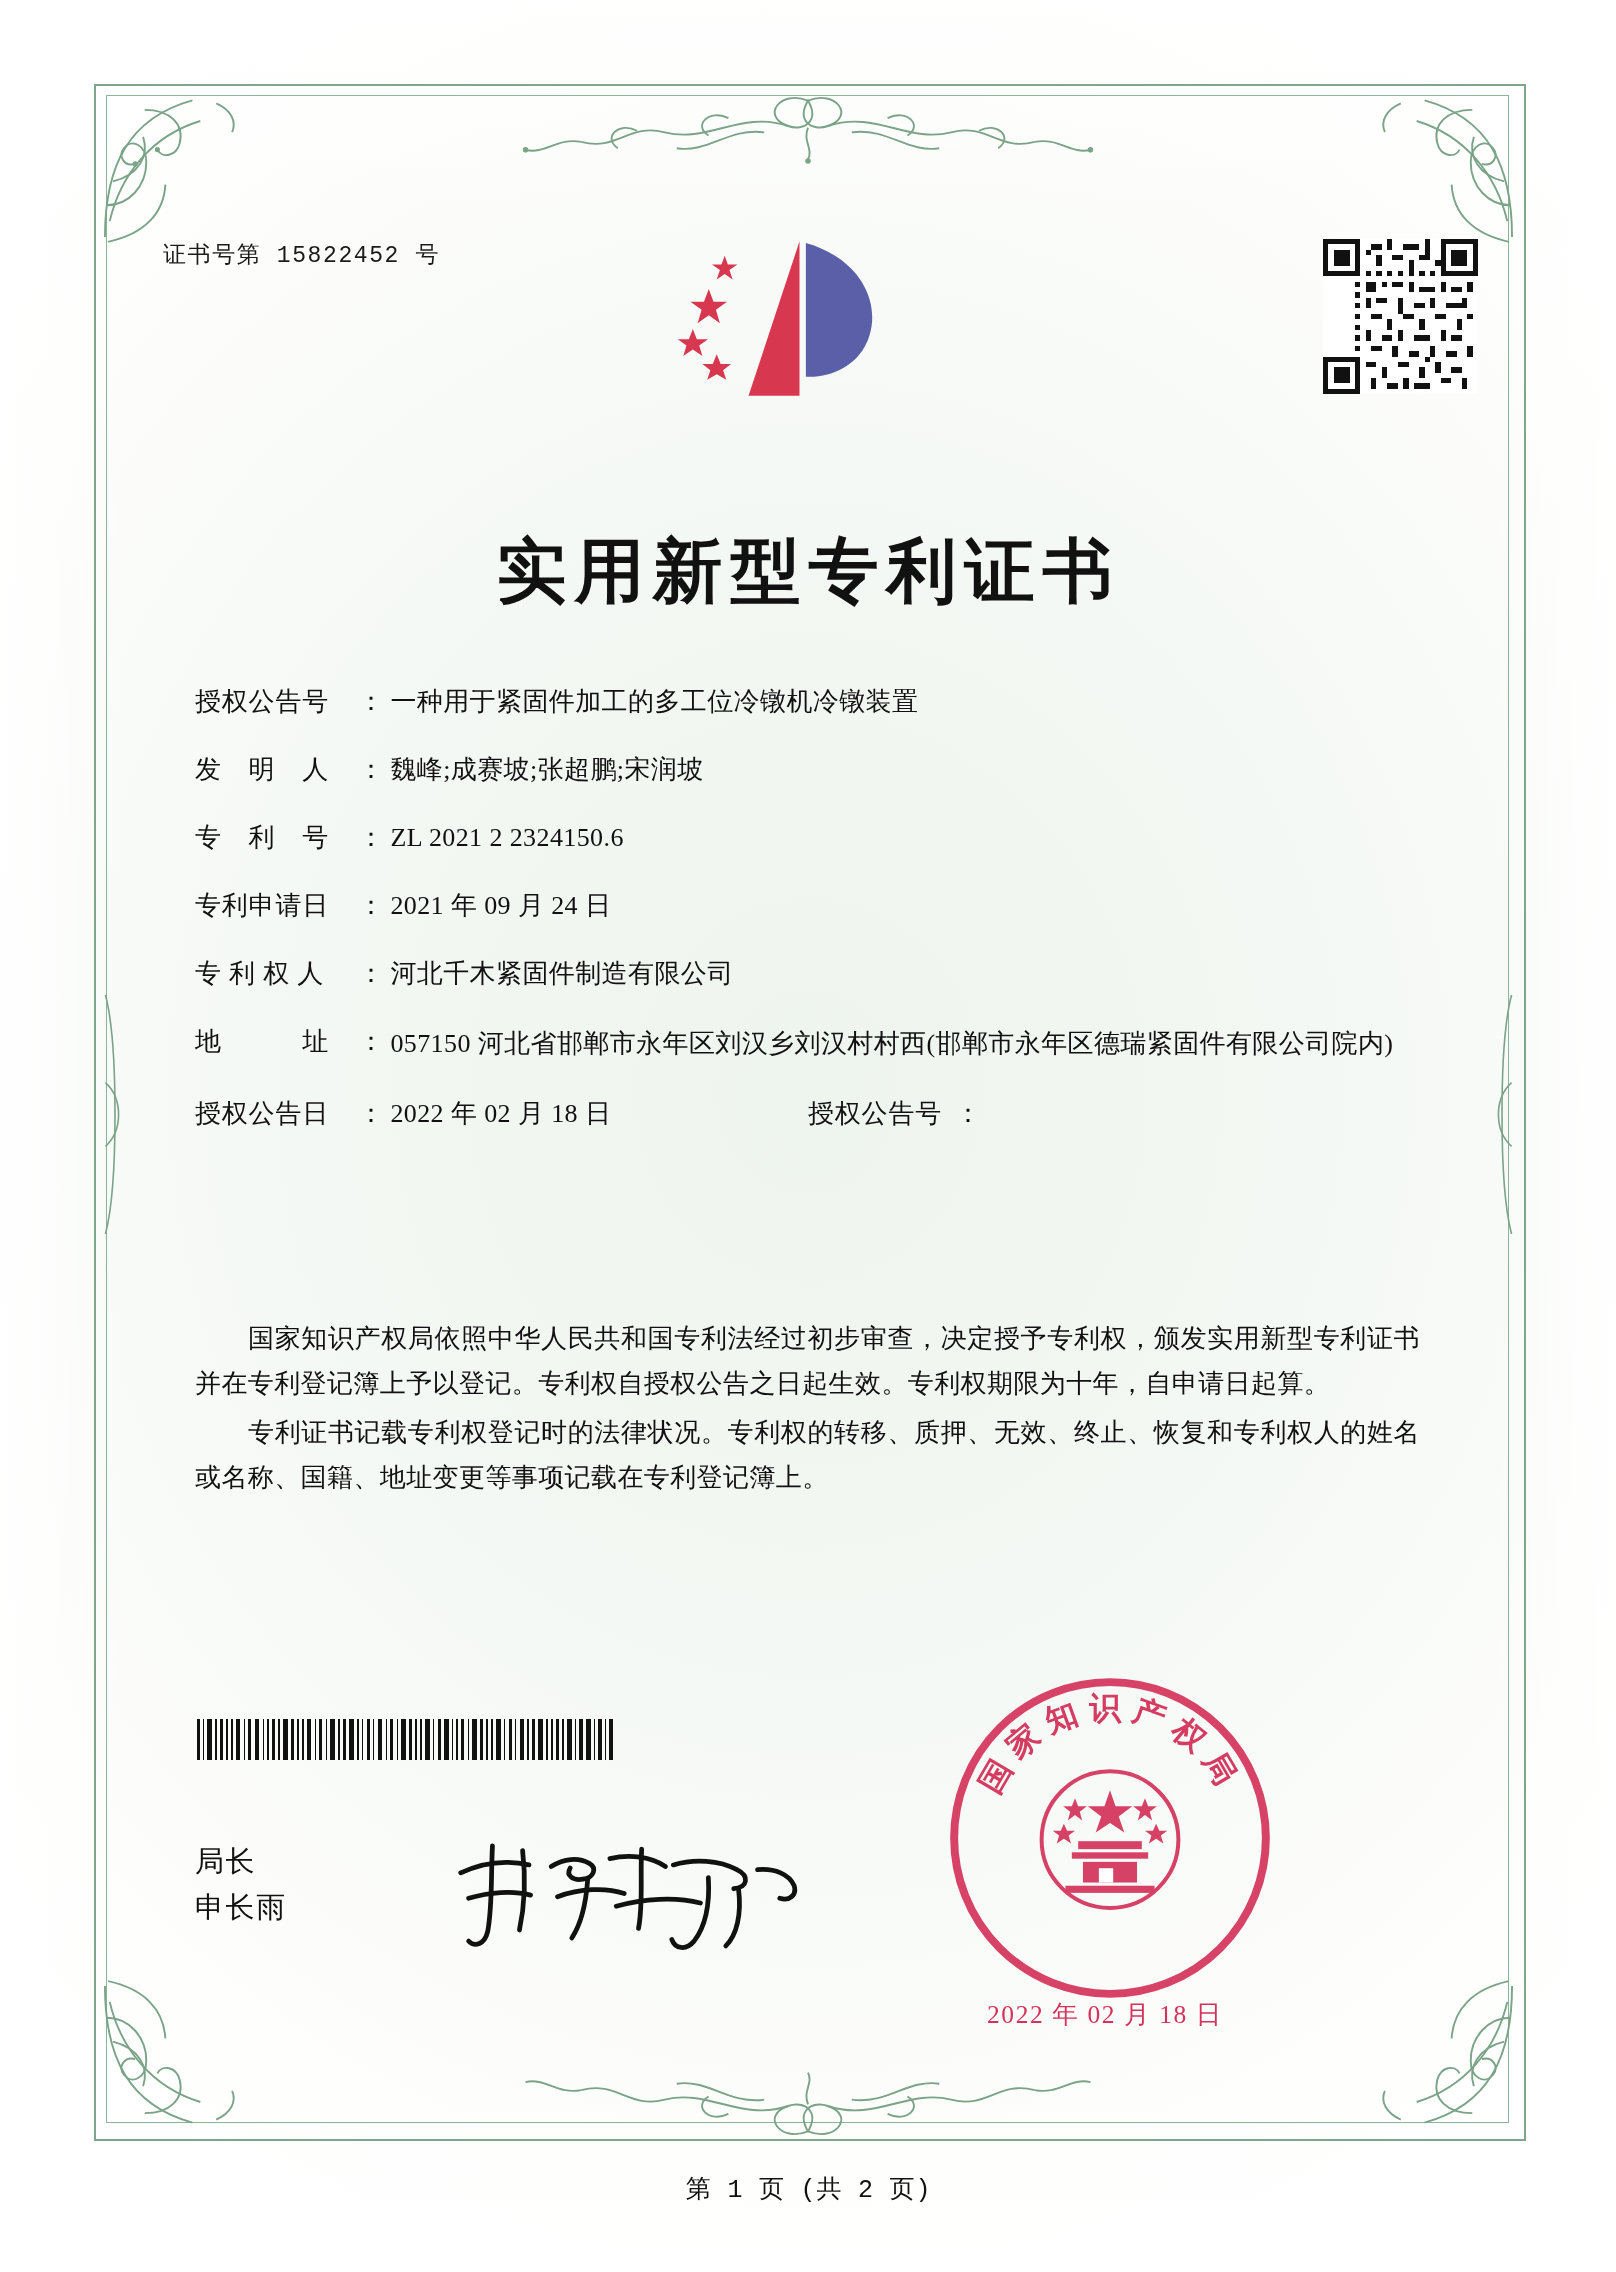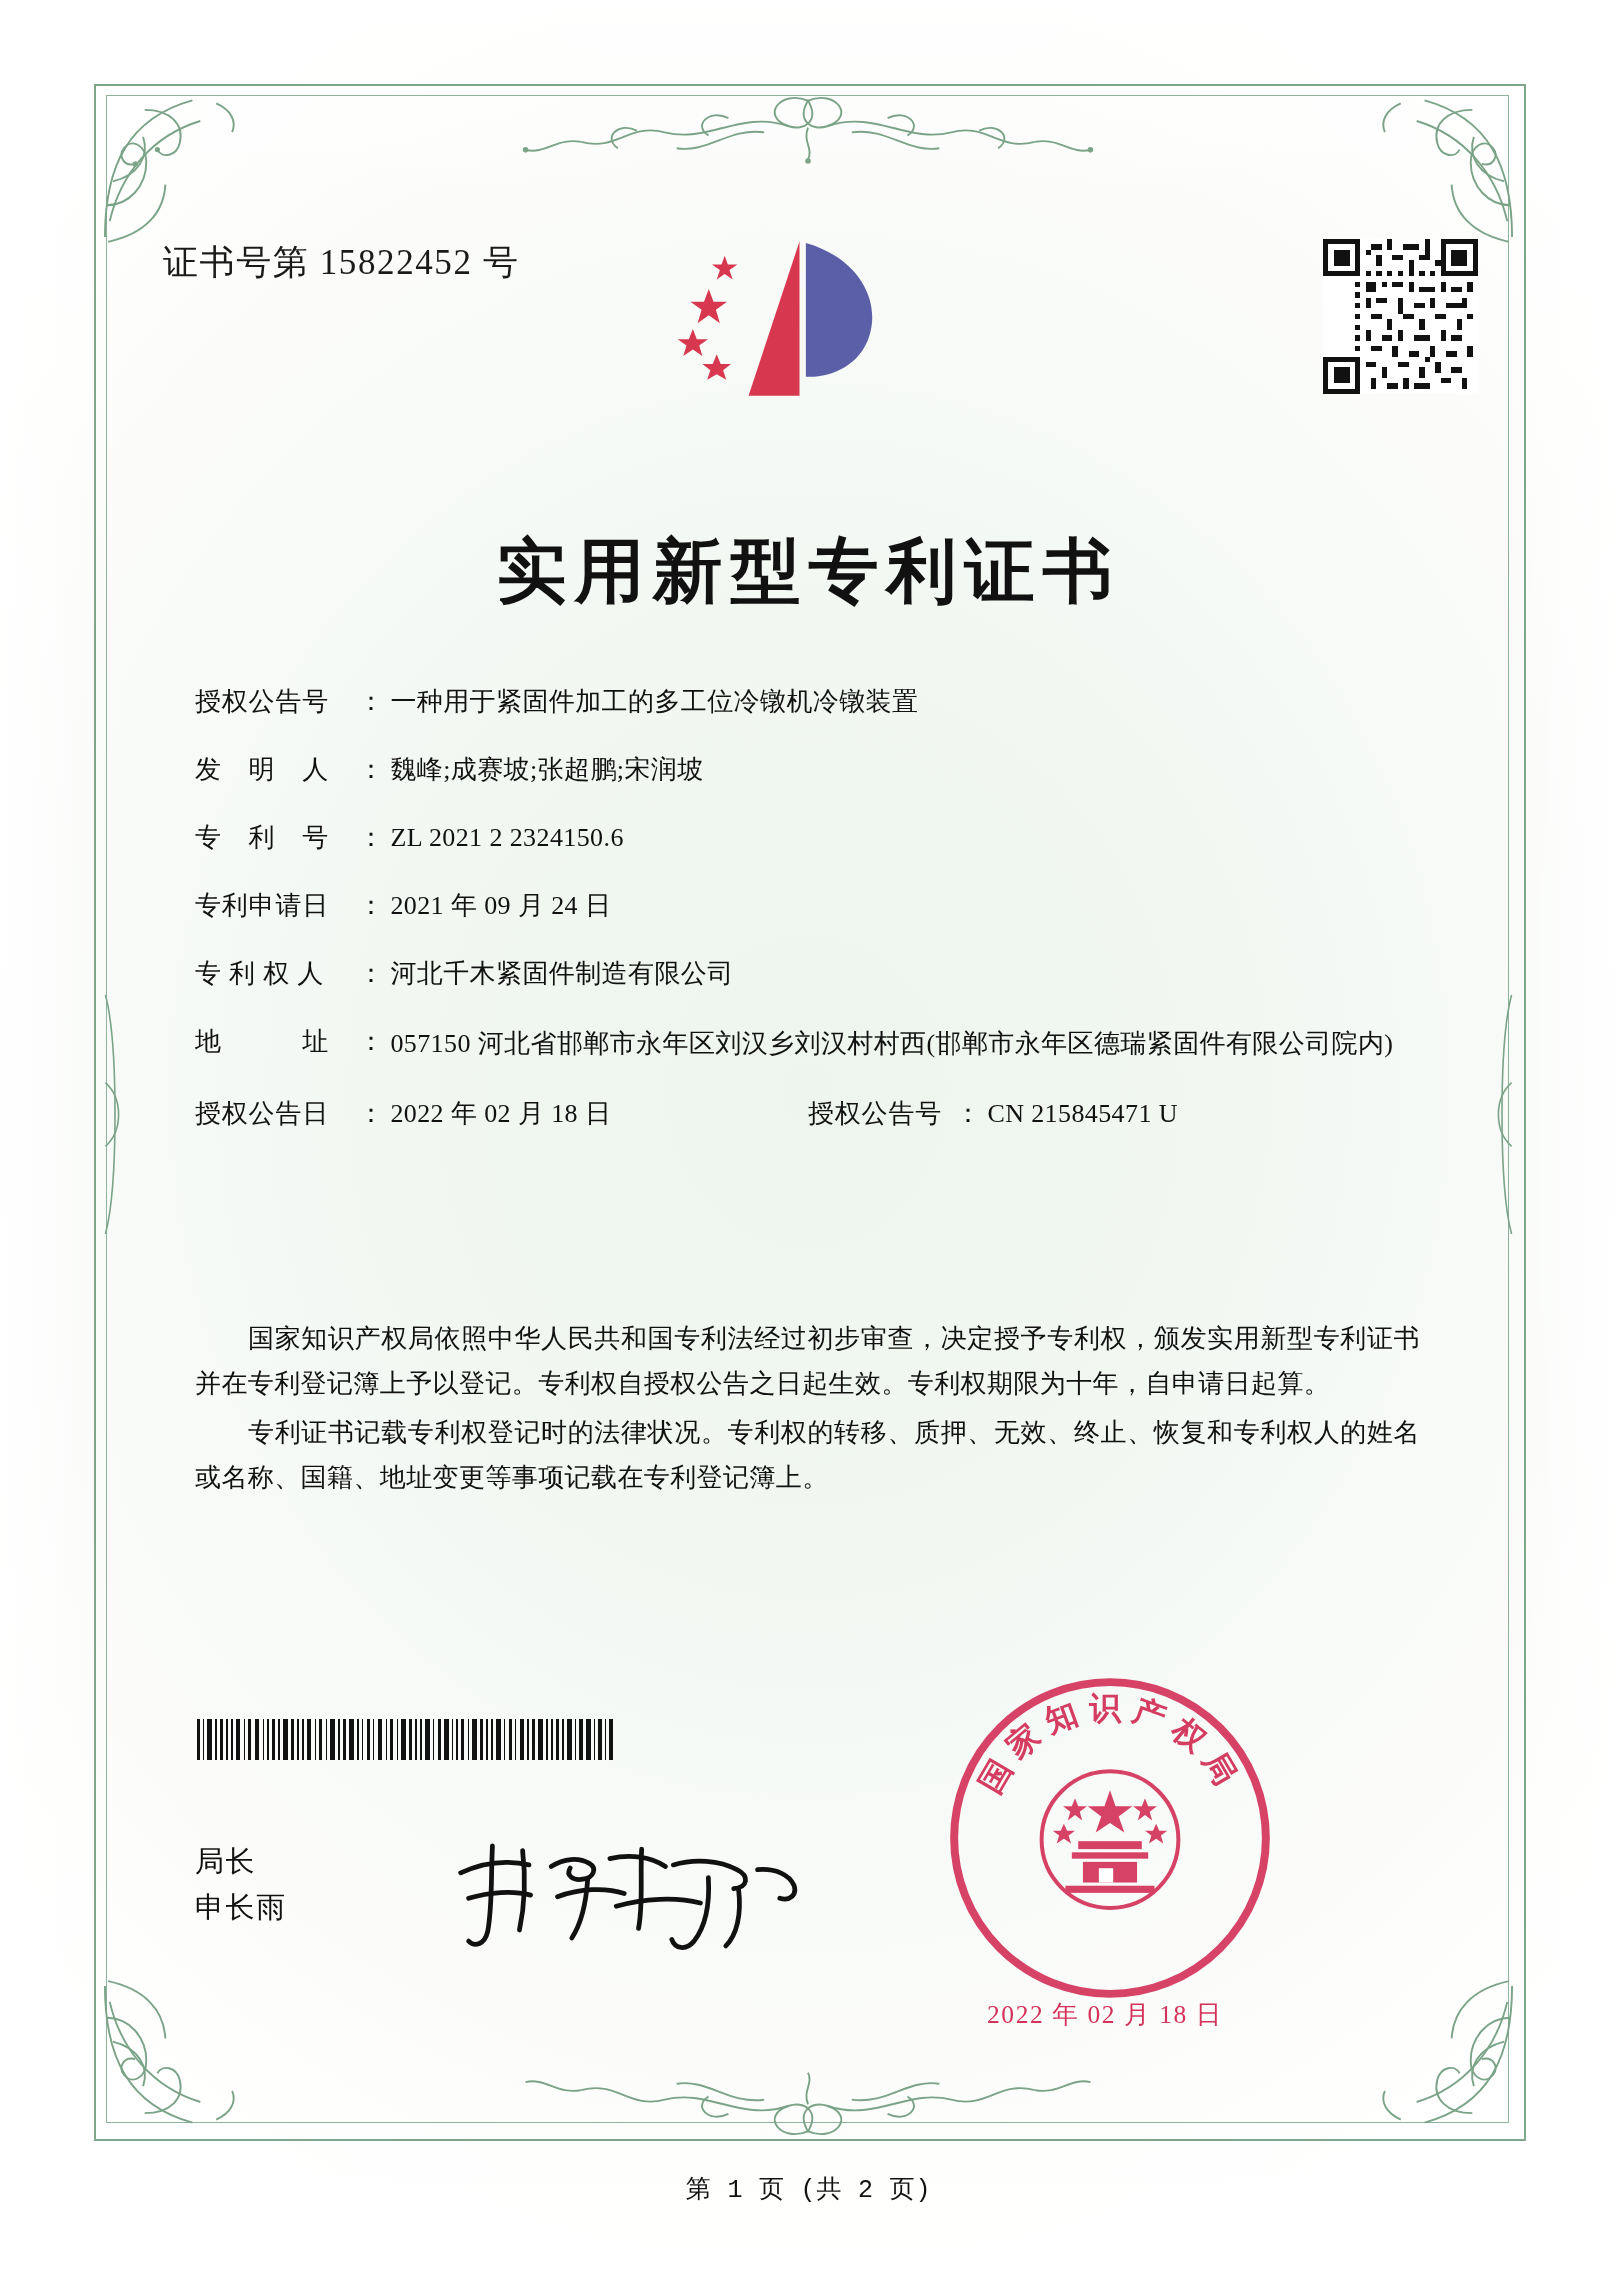--- a/index.html
+++ b/index.html
@@ -52,24 +52,25 @@
     color: #7aa387;
     pointer-events: none;
   }
   .orn svg { display: block; }
 
   
   .cert-number {
     position: absolute;
     left: 163px;
     top: 239px;
-    font-size: 35px;
+    font-size: 23px;
     letter-spacing: 1.6px;
     color: #1a1a1a;
     white-space: nowrap;
+    font-family: Liberation Mono, monospace;
   }
   .logo {
     position: absolute;
     left: 672px;
     top: 227px;
     width: 255px;
     height: 199px;
   }
   .qrcode {
     position: absolute;
@@ -517,21 +518,20 @@
 
     <div class="row-split">
       <div class="split-left">
         <div class="field-label">授权公告日</div>
         <div class="field-colon">：</div>
         <div class="field-value">2022 年 02 月 18 日</div>
       </div>
       <div class="split-right">
         <div class="field-label">授权公告号</div>
         <div class="field-colon">：</div>
-        <div class="field-value">CN 215845471 U</div>
       </div>
     </div>
 
   </div>
 
   <div class="paragraphs">
     <p>国家知识产权局依照中华人民共和国专利法经过初步审查，决定授予专利权，颁发实用新型专利证书并在专利登记簿上予以登记。专利权自授权公告之日起生效。专利权期限为十年，自申请日起算。</p>
     <p>专利证书记载专利权登记时的法律状况。专利权的转移、质押、无效、终止、恢复和专利权人的姓名或名称、国籍、地址变更等事项记载在专利登记簿上。</p>
   </div>
 

